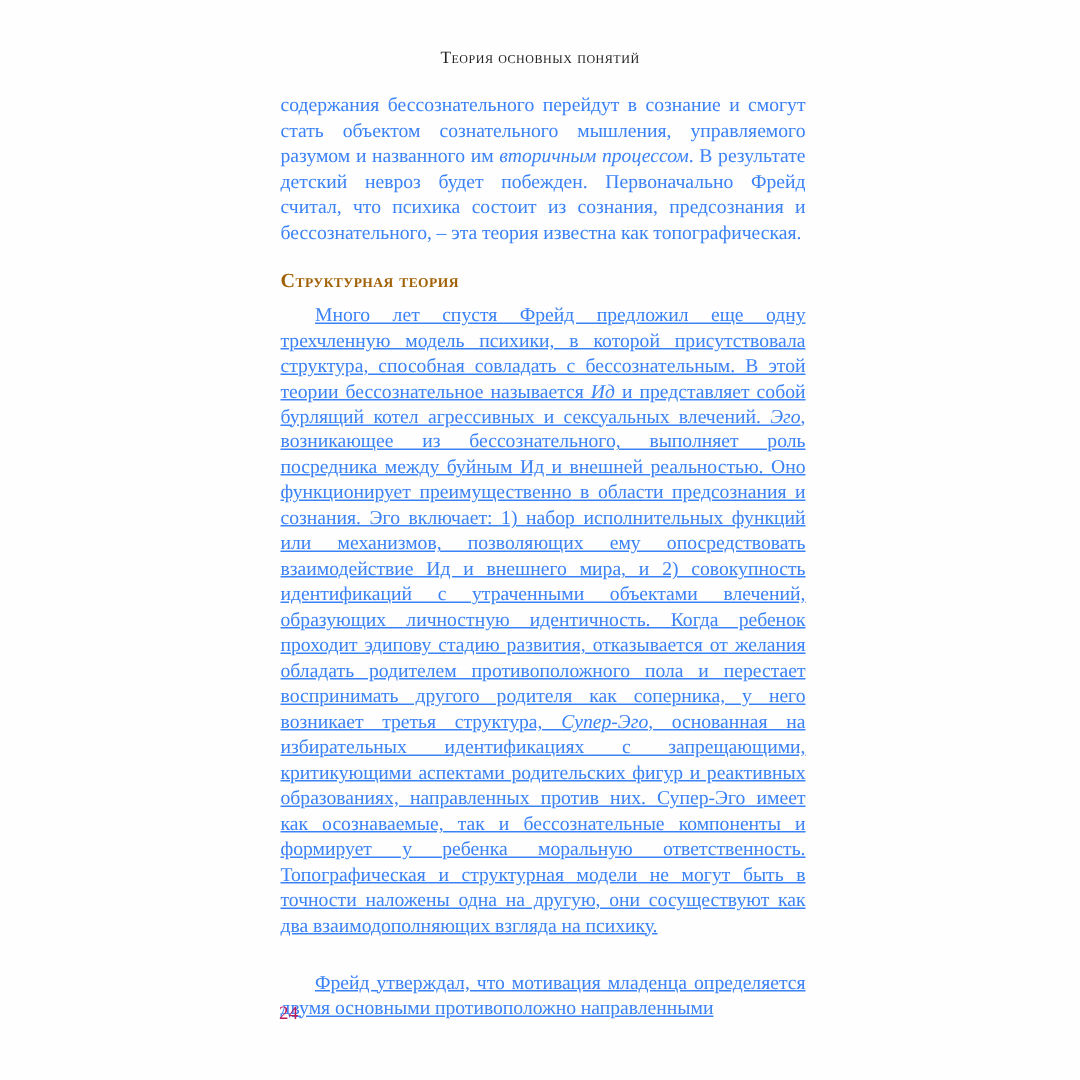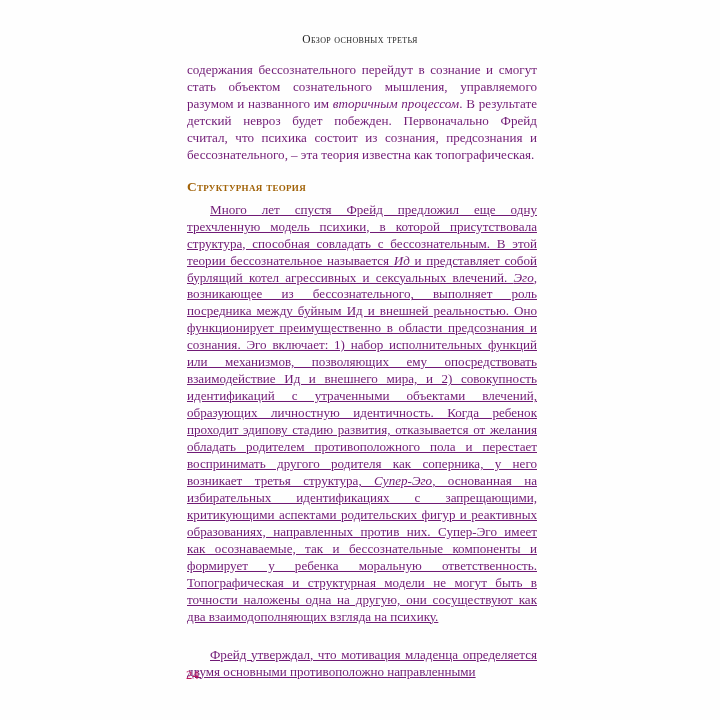--- a/index.html
+++ b/index.html
@@ -39,21 +39,21 @@
     left: 187px;
     top: 62px;
     width: 350px;
   }
   p.body-par {
     margin: 0;
     font-size: 13.1px;
     line-height: 16.95px;
     text-align: justify;
     text-align-last: left;
-    color: #701a75;
+    color: #3b82f6;
     -webkit-hyphens: none;
     hyphens: none;
     word-spacing: -0.1px;
   }
   p.indent {
     text-indent: 23px;
     text-decoration: underline;
   }
   h2.section-heading {
     margin: 0;
@@ -81,21 +81,21 @@
     font-size: 12.6px;
     color: #be185d;
     letter-spacing: 0.2px;
   }
 </style>
 </head>
 <body>
 
 <div class="page">
 
-  <div class="running-header">Обзор основных третья</div>
+  <div class="running-header">Теория основных понятий</div>
 
   <div class="text-column">
 
     <p class="body-par"><span>содержания бессознательного перейдут в сознание и смогут стать объектом сознательного мышления, управляемого разумом и названного им </span><em class="term">вторичным процессом</em><span>. В результате детский невроз будет побежден. Первоначально Фрейд считал, что психика состоит из сознания, предсознания и бессознательного, – эта теория известна как топографическая.</span></p>
 
     <div class="sp-before-heading"></div>
 
     <h2 class="section-heading">Структурная теория</h2>
 
     <div class="sp-after-heading"></div>

